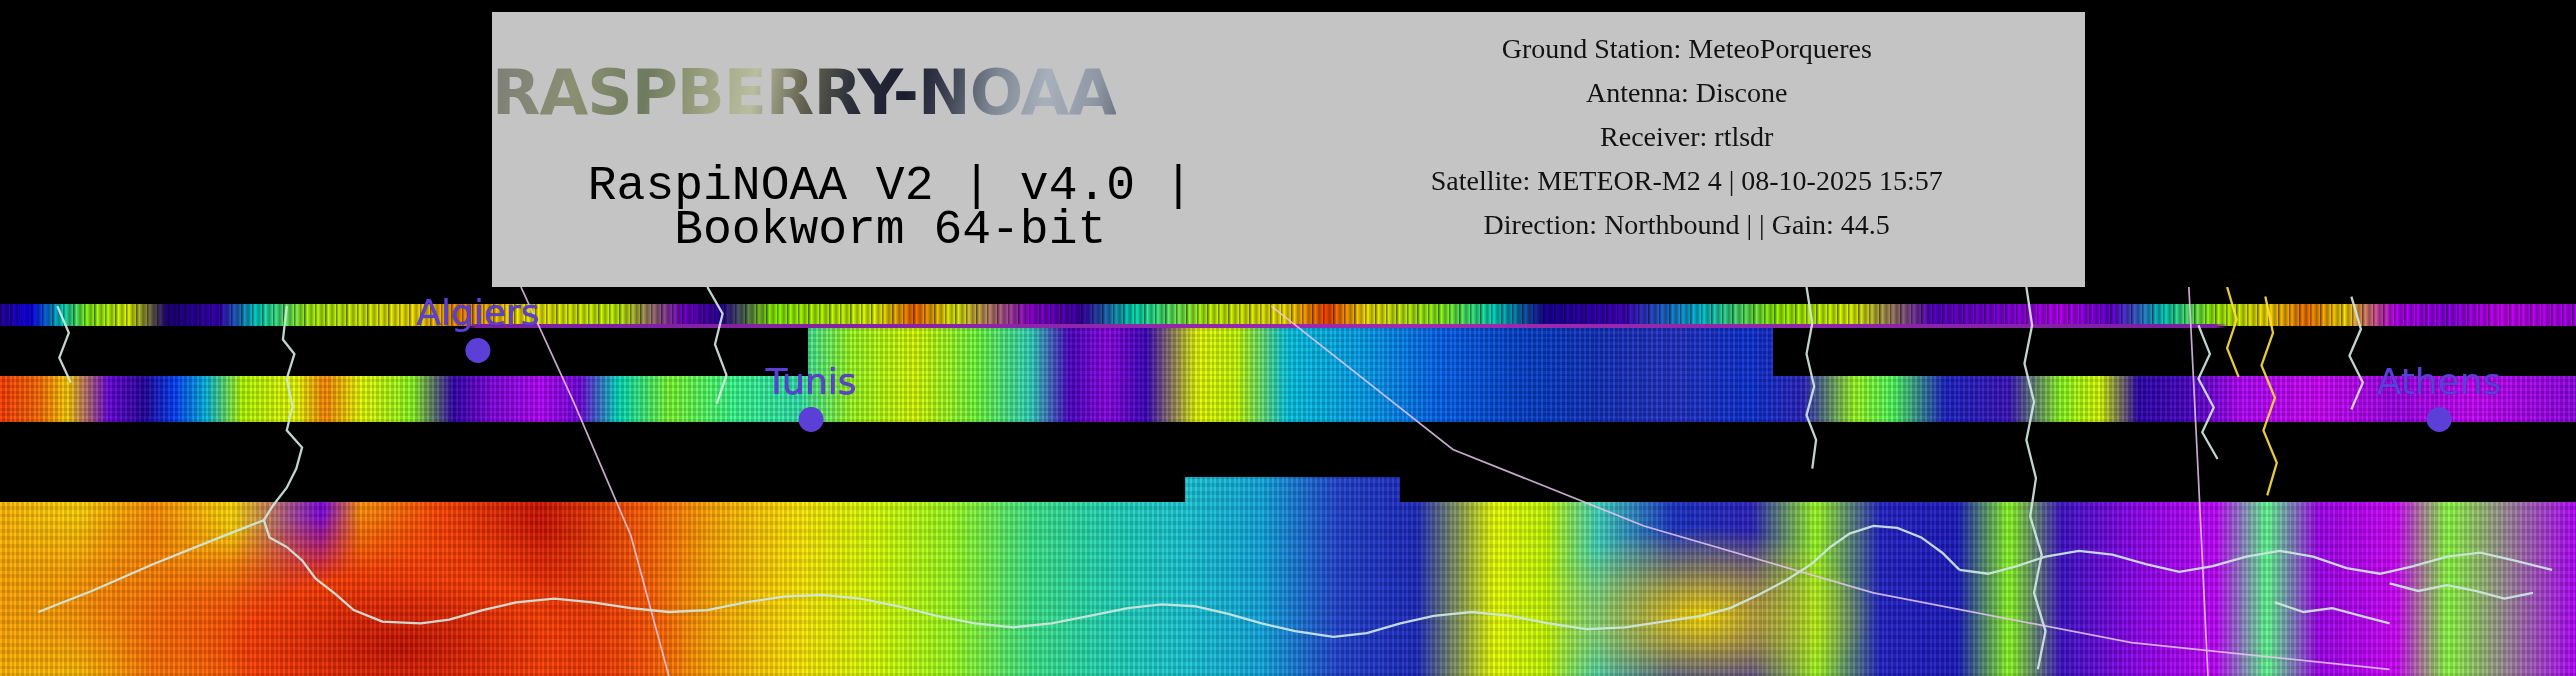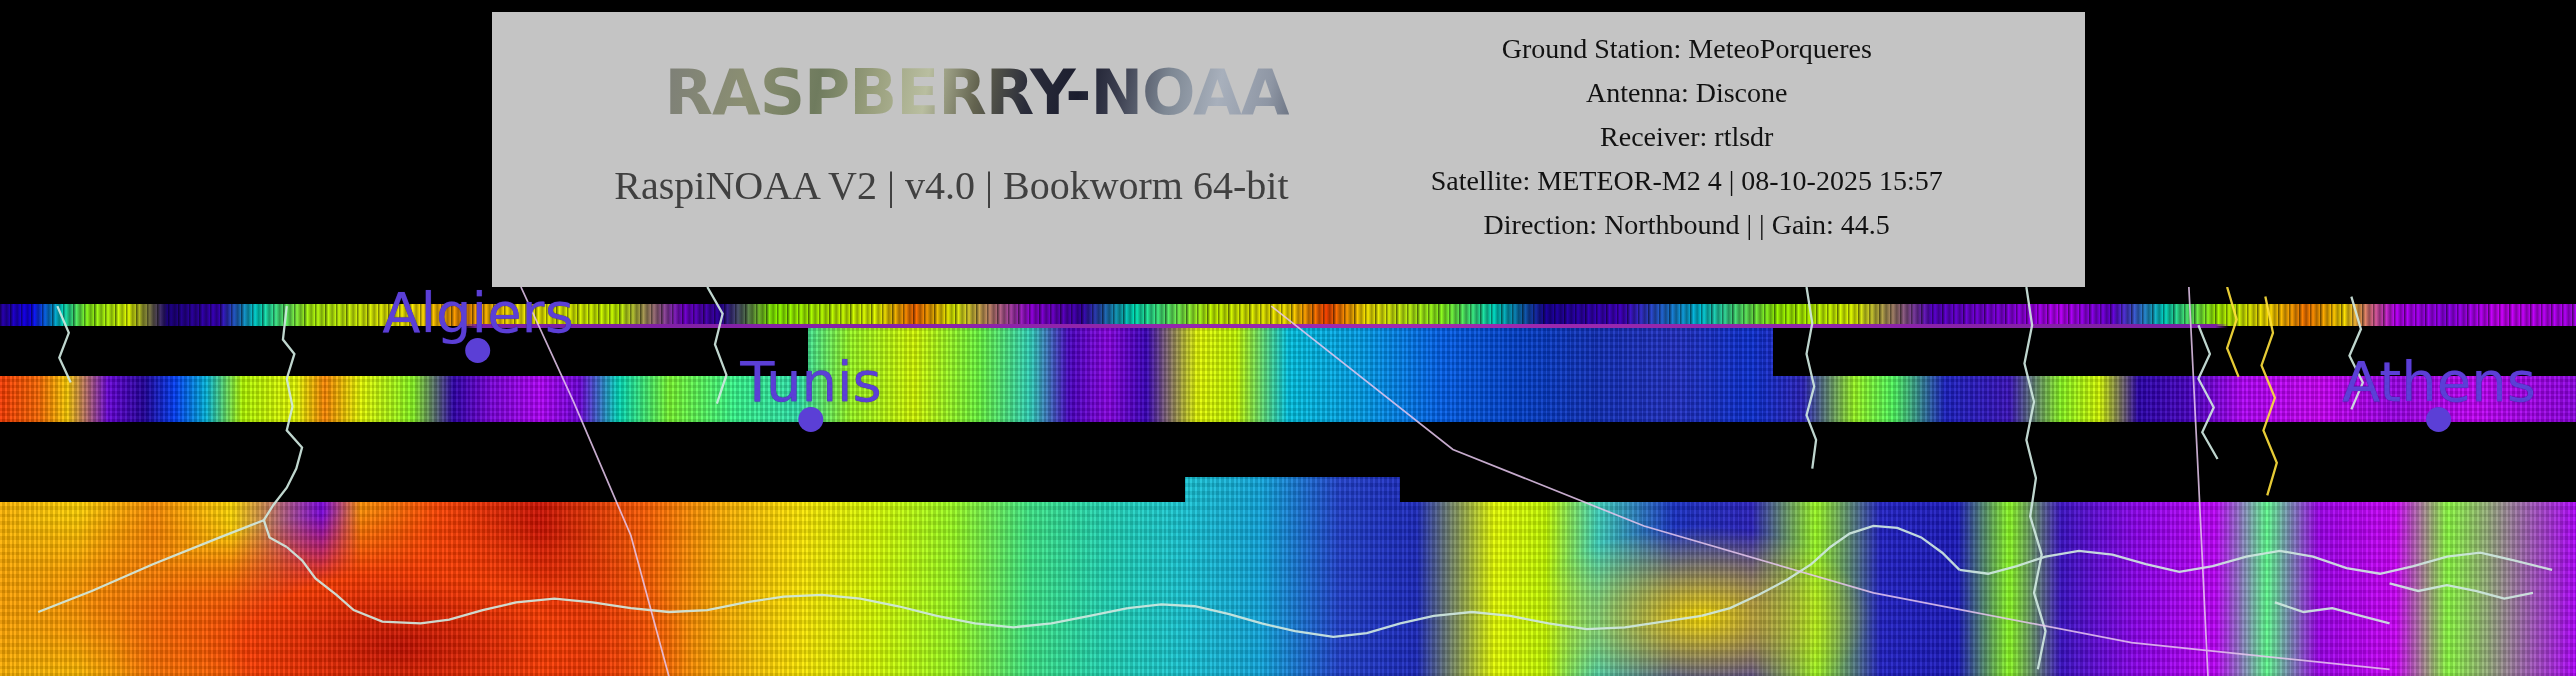--- a/index.html
+++ b/index.html
@@ -81,38 +81,38 @@
   
   .gap{position:absolute;background:#000;}
 
   
   .coast{position:absolute;inset:0;pointer-events:none;}
 
   
   .city{position:absolute;transform:translate(-50%,0);text-align:center;}
   .city-label{
     font-family:"DejaVu Sans",sans-serif;
-    font-size:56px;line-height:46px;font-weight:400;
+    font-size:36px;line-height:46px;font-weight:400;
     color:#5b3fd6;
     text-shadow:0 0 1px rgba(40,20,120,.9);
     white-space:nowrap;
   }
   .city-dot{
     width:25px;height:25px;border-radius:50%;
     background:#5b3fd6;margin:1.9px auto 0;
   }
 
   
   .header{
     position:absolute;left:492px;top:11.5px;width:1593px;height:275px;
     background:#c4c4c4;display:flex;align-items:stretch;
   }
   .hdr-left{
     width:50%;display:flex;flex-direction:column;
-    align-items:flex-end;justify-content:flex-start;padding-top:9.6px;box-sizing:border-box;
+    align-items:flex-start;justify-content:flex-start;padding-top:9.6px;box-sizing:border-box;
   }
   .brandrow{display:flex;align-items:center;justify-content:center;height:143px;position:relative;}
   .brandwordmark{
     font-family:"DejaVu Sans",sans-serif;
     font-weight:700;font-size:63px;letter-spacing:-1px;
     background:linear-gradient(100deg,#7d7f78 0%,#8b8f72 14%,#6f7b5e 25%,#9aa07e 34%,
                #b9bea0 42%,#63634f 50%,#2a2c3a 58%,#1b1d2e 66%,#3a3d4e 72%,
                #7e8894 80%,#a8b0bc 88%,#8e96a4 96%,#6b7382 100%);
     -webkit-background-clip:text;background-clip:text;color:transparent;
     white-space:nowrap;
@@ -121,22 +121,22 @@
   .satlogo .disc{
     position:absolute;inset:0;border-radius:50%;
     background:radial-gradient(circle at 38% 32%,#25306e 0%,#1b2560 45%,#141c52 100%);
   }
   .v2{
     position:absolute;left:-9.6px;bottom:5.7px;
     font-family:"DejaVu Sans",sans-serif;font-weight:700;font-size:38px;
     color:#ef1b10;text-shadow:0 1px 0 rgba(0,0,0,.25);
   }
   .sub{
-    font-family:Liberation Serif, serif;font-size:40px;line-height:44px;
-    color:#404040;text-align:center;
+    font-family:Liberation Mono, monospace;font-size:48px;line-height:44px;
+    color:#000000;text-align:center;
   }
   .hdr-right{
     width:50%;display:flex;flex-direction:column;
     align-items:center;justify-content:flex-start;padding-top:15.3px;box-sizing:border-box;
   }
   .info-line{
     font-family:"Liberation Serif",serif;font-size:28px;line-height:44px;
     color:#121212;text-align:center;white-space:nowrap;
   }
 </style>

